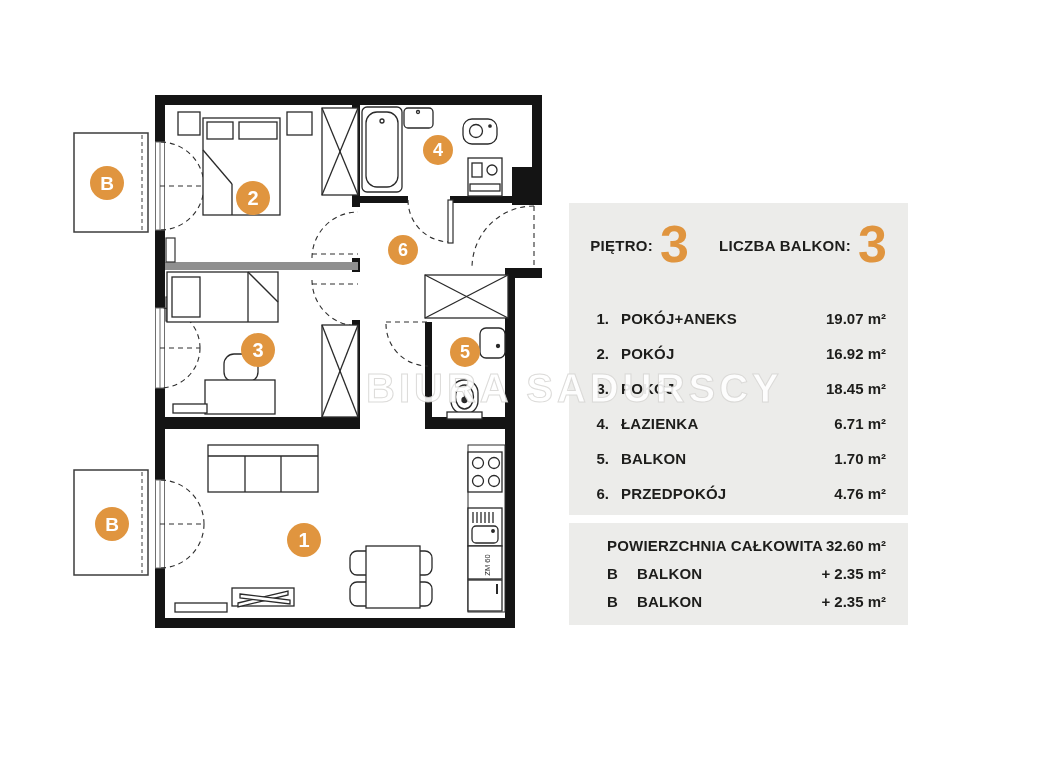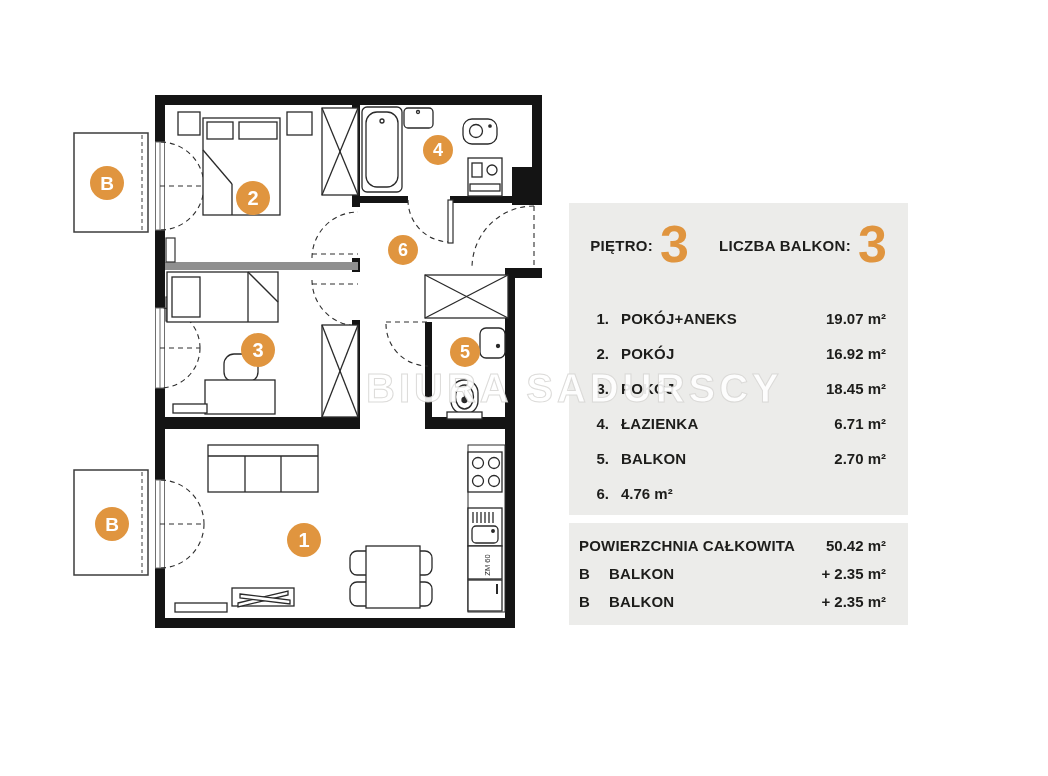--- a/index.html
+++ b/index.html
@@ -12,21 +12,21 @@
   #totals-box{top:523px;height:102px}
   .hdr{display:flex;justify-content:center;align-items:center;margin-top:14px;height:56px}
   .hdr-label{font-size:15px;font-weight:700;letter-spacing:.3px;white-space:nowrap}
   .hdr-num{font-size:52px;font-weight:700;color:#e0953f;line-height:.8;margin-left:7px;white-space:nowrap}
   .hdr-gap{width:30px}
   .room-list{margin-top:28px;padding:0 22px}
   .row{display:flex;align-items:center;height:35px;font-size:15px;font-weight:700}
   .row .no{width:18px;text-align:right;margin-right:12px;flex:none}
   .row .name{flex:1;letter-spacing:.2px;white-space:nowrap}
   .row .area{white-space:nowrap}
-  .totals{padding:8px 22px 0 10px}
+  .totals{padding:8px 22px 0 38px}
   .trow{display:flex;align-items:center;height:28px;font-size:15px;font-weight:700}
   .trow .no{width:18px;text-align:left;margin-right:12px;flex:none}
   .trow .name{flex:1;letter-spacing:.2px;white-space:nowrap}
   .trow .area{white-space:nowrap}
   .trow.total-row .name{margin-left:0}
   svg#plan{position:absolute;left:0;top:0;pointer-events:none}
   svg text{font-family:"Liberation Sans",sans-serif}
 </style>
 </head>
 <body>
@@ -56,34 +56,35 @@
       <span class="area">18.45 m²</span>
     </div>
     <div class="row">
       <span class="no">4.</span>
       <span class="name">ŁAZIENKA</span>
       <span class="area">6.71 m²</span>
     </div>
     <div class="row">
       <span class="no">5.</span>
       <span class="name">BALKON</span>
-      <span class="area">2.70 m²</span>
+      <span class="area">1.70 m²</span>
     </div>
     <div class="row">
       <span class="no">6.</span>
+      <span class="name">PRZEDPOKÓJ</span>
       <span class="area">4.76 m²</span>
     </div>
   </div>
 </div>
 
 <div class="panel-box" id="totals-box">
   <div class="totals">
     <div class="trow total-row">
       <span class="name">POWIERZCHNIA CAŁKOWITA</span>
-      <span class="area">50.42 m²</span>
+      <span class="area">32.60 m²</span>
     </div>
     <div class="trow">
       <span class="no">B</span>
       <span class="name">BALKON</span>
       <span class="area">+ 2.35 m²</span>
     </div>
     <div class="trow">
       <span class="no">B</span>
       <span class="name">BALKON</span>
       <span class="area">+ 2.35 m²</span>

